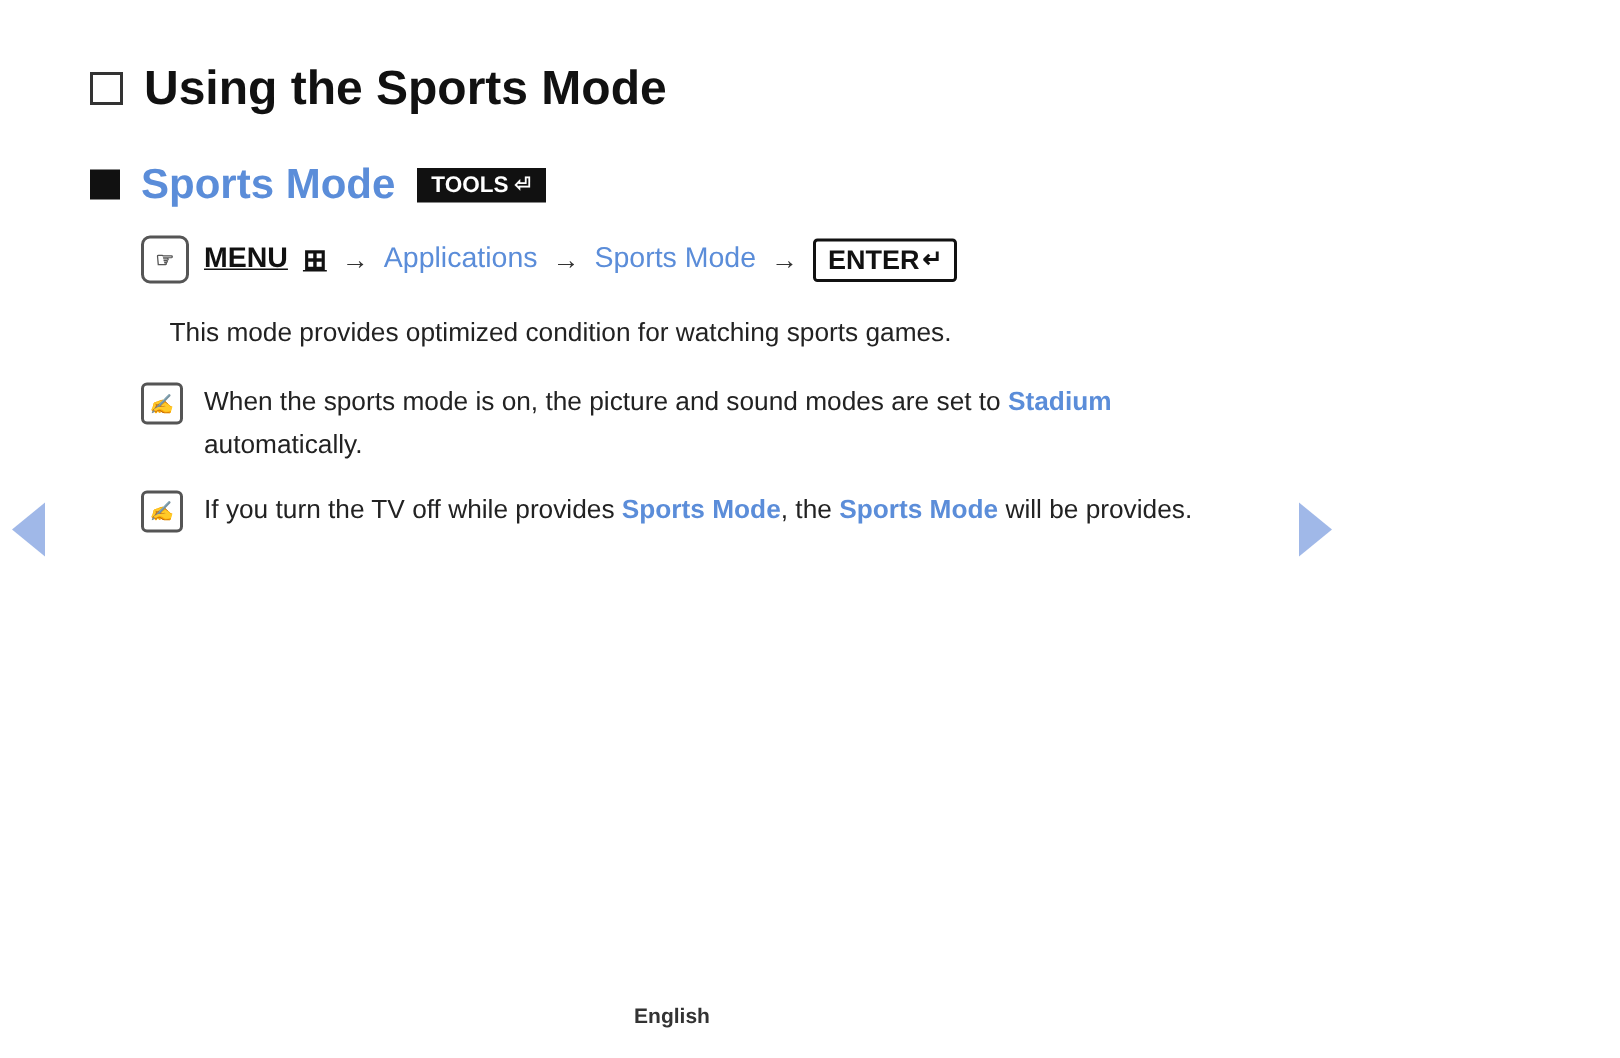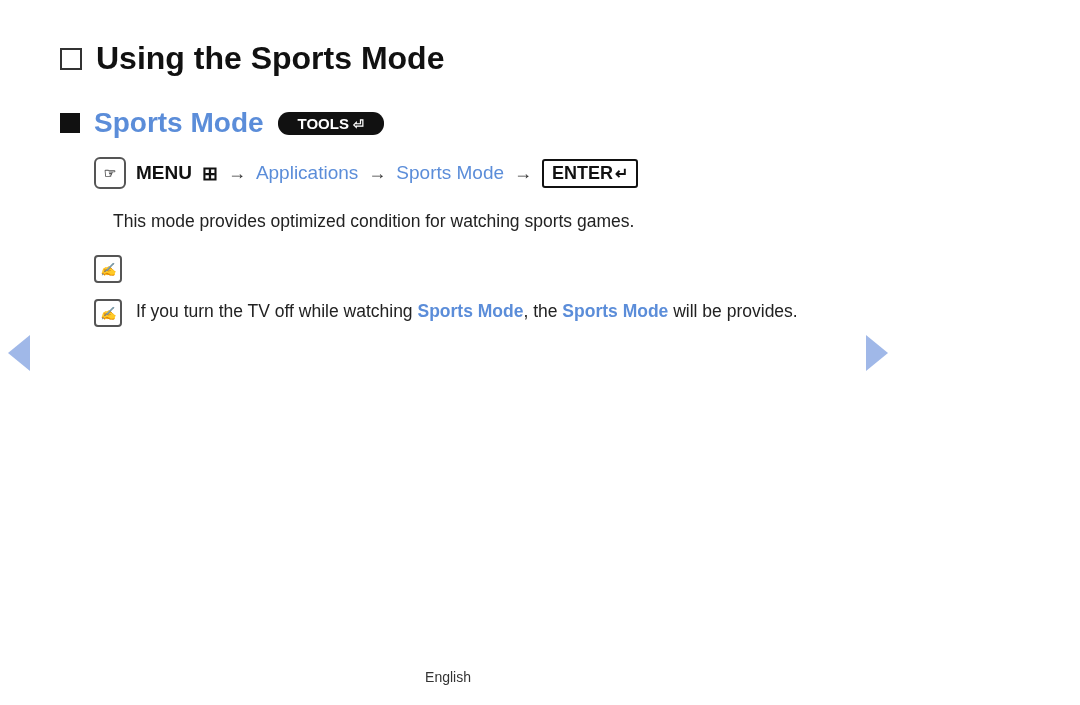--- a/index.html
+++ b/index.html
@@ -65,24 +65,24 @@
       font-size: 28px;
       font-weight: 600;
       color: #5b8dd9;
     }
 
     .tools-badge {
       background: #111;
       color: #fff;
       font-size: 15px;
       font-weight: 700;
-      padding: 3px 20px;
-      border-radius: 11px;
+      padding: 3px 10px;
+      border-radius: 0;
       display: inline-flex;
-      align-items: flex-end;
+      align-items: flex-start;
       gap: 4px;
     }
 
     .tools-badge .arrow-icon {
       font-size: 13px;
     }
 
     
     .menu-path-row {
       display: flex;
@@ -103,20 +103,21 @@
       align-items: center;
       justify-content: center;
       font-size: 14px;
       color: #555;
       flex-shrink: 0;
     }
 
     .menu-label {
       font-weight: 700;
       color: #111;
+      text-decoration: underline;
     }
 
     .menu-arrow {
       color: #333;
       font-weight: 700;
       font-size: 18px;
     }
 
     .menu-link {
       color: #5b8dd9;
@@ -212,21 +213,21 @@
       cursor: pointer;
     }
 
     
     .footer {
       position: absolute;
       bottom: 20px;
       left: 50%;
       transform: translateX(-50%);
       font-size: 14px;
-      font-weight: 400;
+      font-weight: 700;
       color: #333;
     }
   </style>
 </head>
 <body>
 
 <div class="page-container">
 
   <div class="page-title-row">
     <div class="title-checkbox"></div>
@@ -258,28 +259,31 @@
       <span class="enter-arrow">↵</span>
     </span>
   </div>
 
   <p class="description-text">This mode provides optimized condition for watching sports games.</p>
 
   <div class="note-item">
     <div class="note-icon-box">
       <span>✍</span>
     </div>
+    <p class="note-text">
+      <span>When the sports mode is on, the picture and sound modes are set to </span><span class="highlight">Stadium</span><span> automatically.</span>
+    </p>
   </div>
 
   <div class="note-item">
     <div class="note-icon-box">
       <span>✍</span>
     </div>
     <p class="note-text">
-      <span>If you turn the TV off while watching </span><span class="highlight">Sports Mode</span><span>, the </span><span class="highlight">Sports Mode</span><span> will be provides.</span>
+      <span>If you turn the TV off while provides </span><span class="highlight">Sports Mode</span><span>, the </span><span class="highlight">Sports Mode</span><span> will be provides.</span>
     </p>
   </div>
 
   <div class="nav-arrow-left"></div>
   <div class="nav-arrow-right"></div>
 
   <div class="footer">English</div>
 
 </div>
 

